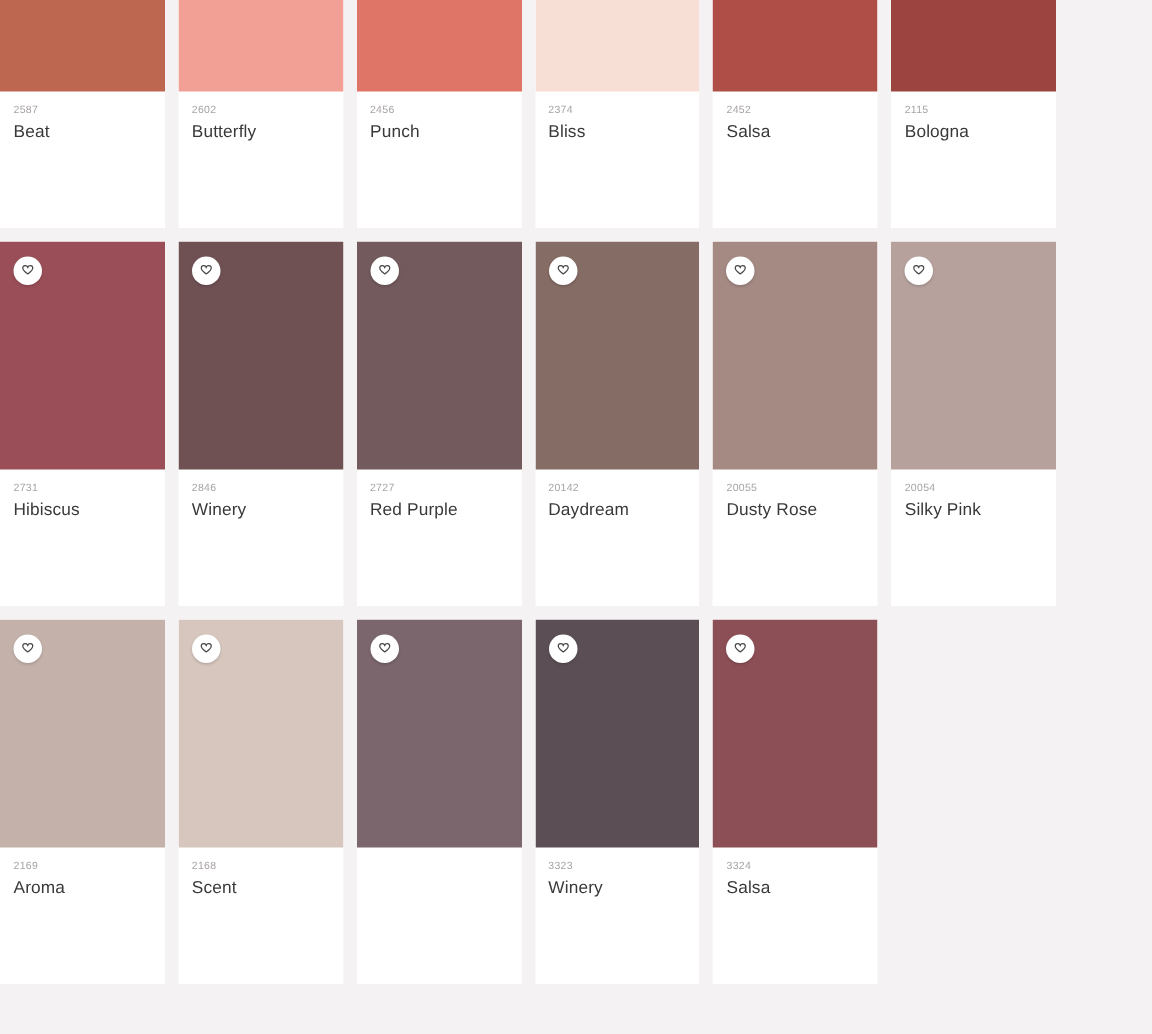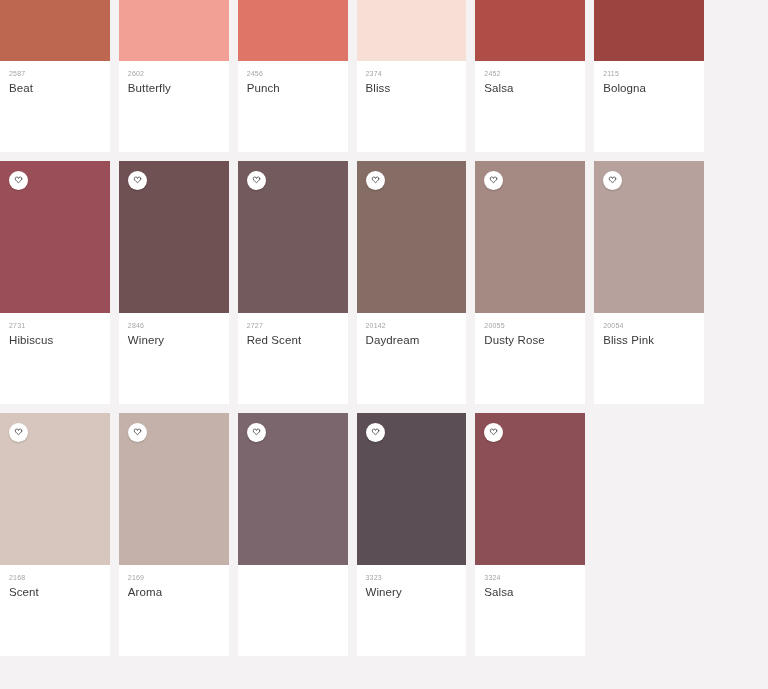--- a/index.html
+++ b/index.html
@@ -159,21 +159,21 @@
     <div class="swatch-card">
       <div class="swatch-color" style="background: rgb(115, 90, 92);">
         <div class="fav-button">
           <svg viewBox="0 0 24 24" fill="none" stroke="#4a4a4a" stroke-width="2.2" stroke-linecap="round" stroke-linejoin="round">
             <path d="M20.8 7.6c0 3.9-8.8 10.1-8.8 10.1S3.2 11.5 3.2 7.6a4.4 4.4 0 0 1 8.8-.9 4.4 4.4 0 0 1 8.8.9z"></path>
           </svg>
         </div>
       </div>
       <div class="swatch-info">
         <div class="swatch-code">2727</div>
-        <div class="swatch-name">Red Scent</div>
+        <div class="swatch-name">Red Purple</div>
       </div>
     </div>
     <div class="swatch-card">
       <div class="swatch-color" style="background: rgb(133, 108, 100);">
         <div class="fav-button">
           <svg viewBox="0 0 24 24" fill="none" stroke="#4a4a4a" stroke-width="2.2" stroke-linecap="round" stroke-linejoin="round">
             <path d="M20.8 7.6c0 3.9-8.8 10.1-8.8 10.1S3.2 11.5 3.2 7.6a4.4 4.4 0 0 1 8.8-.9 4.4 4.4 0 0 1 8.8.9z"></path>
           </svg>
         </div>
       </div>
@@ -198,50 +198,50 @@
     <div class="swatch-card">
       <div class="swatch-color" style="background: rgb(182, 161, 157);">
         <div class="fav-button">
           <svg viewBox="0 0 24 24" fill="none" stroke="#4a4a4a" stroke-width="2.2" stroke-linecap="round" stroke-linejoin="round">
             <path d="M20.8 7.6c0 3.9-8.8 10.1-8.8 10.1S3.2 11.5 3.2 7.6a4.4 4.4 0 0 1 8.8-.9 4.4 4.4 0 0 1 8.8.9z"></path>
           </svg>
         </div>
       </div>
       <div class="swatch-info">
         <div class="swatch-code">20054</div>
-        <div class="swatch-name">Bliss Pink</div>
+        <div class="swatch-name">Silky Pink</div>
+      </div>
+    </div>
+    <div class="swatch-card">
+      <div class="swatch-color" style="background: rgb(196, 178, 170);">
+        <div class="fav-button">
+          <svg viewBox="0 0 24 24" fill="none" stroke="#4a4a4a" stroke-width="2.2" stroke-linecap="round" stroke-linejoin="round">
+            <path d="M20.8 7.6c0 3.9-8.8 10.1-8.8 10.1S3.2 11.5 3.2 7.6a4.4 4.4 0 0 1 8.8-.9 4.4 4.4 0 0 1 8.8.9z"></path>
+          </svg>
+        </div>
+      </div>
+      <div class="swatch-info">
+        <div class="swatch-code">2169</div>
+        <div class="swatch-name">Aroma</div>
       </div>
     </div>
     <div class="swatch-card">
       <div class="swatch-color" style="background: rgb(214, 198, 189);">
         <div class="fav-button">
           <svg viewBox="0 0 24 24" fill="none" stroke="#4a4a4a" stroke-width="2.2" stroke-linecap="round" stroke-linejoin="round">
             <path d="M20.8 7.6c0 3.9-8.8 10.1-8.8 10.1S3.2 11.5 3.2 7.6a4.4 4.4 0 0 1 8.8-.9 4.4 4.4 0 0 1 8.8.9z"></path>
           </svg>
         </div>
       </div>
       <div class="swatch-info">
         <div class="swatch-code">2168</div>
         <div class="swatch-name">Scent</div>
       </div>
     </div>
     <div class="swatch-card">
-      <div class="swatch-color" style="background: rgb(196, 178, 170);">
-        <div class="fav-button">
-          <svg viewBox="0 0 24 24" fill="none" stroke="#4a4a4a" stroke-width="2.2" stroke-linecap="round" stroke-linejoin="round">
-            <path d="M20.8 7.6c0 3.9-8.8 10.1-8.8 10.1S3.2 11.5 3.2 7.6a4.4 4.4 0 0 1 8.8-.9 4.4 4.4 0 0 1 8.8.9z"></path>
-          </svg>
-        </div>
-      </div>
-      <div class="swatch-info">
-        <div class="swatch-code">2169</div>
-        <div class="swatch-name">Aroma</div>
-      </div>
-    </div>
-    <div class="swatch-card">
       <div class="swatch-color" style="background: rgb(122, 102, 108);">
         <div class="fav-button">
           <svg viewBox="0 0 24 24" fill="none" stroke="#4a4a4a" stroke-width="2.2" stroke-linecap="round" stroke-linejoin="round">
             <path d="M20.8 7.6c0 3.9-8.8 10.1-8.8 10.1S3.2 11.5 3.2 7.6a4.4 4.4 0 0 1 8.8-.9 4.4 4.4 0 0 1 8.8.9z"></path>
           </svg>
         </div>
       </div>
     </div>
     <div class="swatch-card">
       <div class="swatch-color" style="background: rgb(91, 79, 85);">

